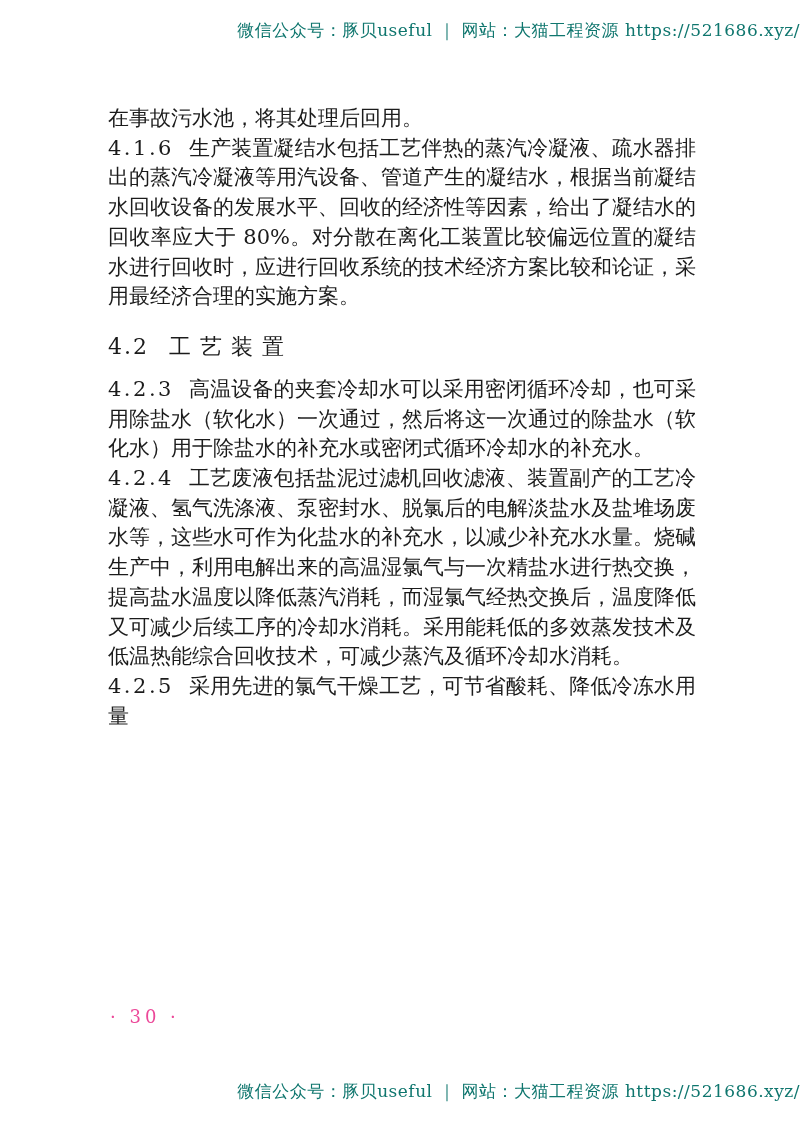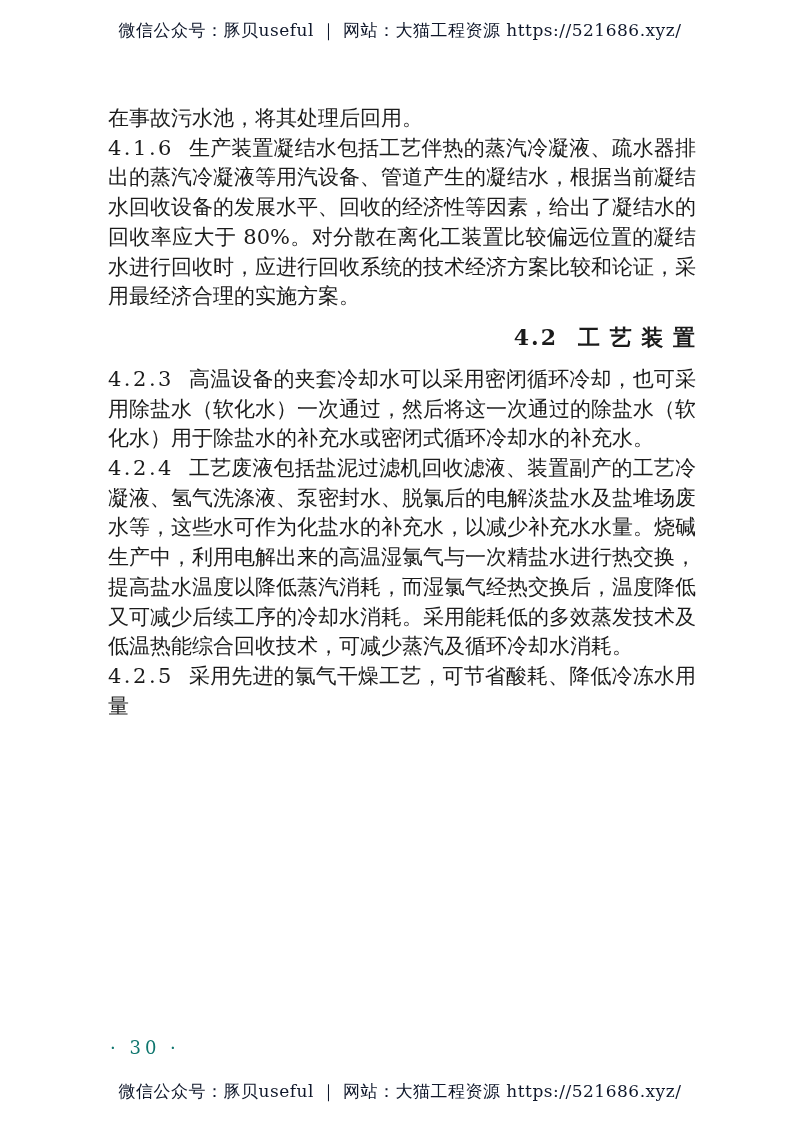--- a/index.html
+++ b/index.html
@@ -13,22 +13,22 @@
     height: 1131px;
     background: #ffffff;
     overflow: hidden;
     font-family: "DejaVu Serif", "Liberation Serif", serif;
   }
   .page-header,
   .page-footer {
     position: absolute;
     left: 0;
     width: 100%;
-    text-align: center;
-    color: #0f172a;
+    text-align: right;
+    color: #0f766e;
     font-size: 17px;
     letter-spacing: 0.5px;
     font-family: "DejaVu Serif", "Liberation Serif", serif;
     white-space: nowrap;
   }
   .page-header { top: 19px; }
   .page-footer { top: 1080px; }
 
   .doc-body {
     position: absolute;
@@ -44,42 +44,42 @@
     margin: 0;
     padding: 0;
   }
   .pnum {
     font-weight: normal;
     letter-spacing: 2.5px;
     margin-right: 15px;
     white-space: nowrap;
   }
   .section-heading {
-    margin: 9px 0 12px 0;
+    margin: 19px 0 12px 0;
     padding: 0;
     font-size: 22px;
     line-height: 32px;
-    font-weight: bold;
-    text-align: right;
+    font-weight: normal;
+    text-align: left;
     color: #1b1b1b;
   }
   .section-heading .hnum {
     letter-spacing: 2px;
     margin-right: 20px;
   }
   .section-heading .htitle {
     letter-spacing: 1px;
   }
   .page-number {
     position: absolute;
     left: 110px;
-    top: 1037px;
+    top: 1006px;
     font-size: 18px;
     letter-spacing: 4px;
-    color: #0f766e;
+    color: #ec4899;
   }
 </style>
 </head>
 <body>
 
 <div class="page">
 
   <div class="page-header">
     <span>微信公众号：豚贝useful ｜ 网站：大猫工程资源 https://521686.xyz/</span>
   </div>

